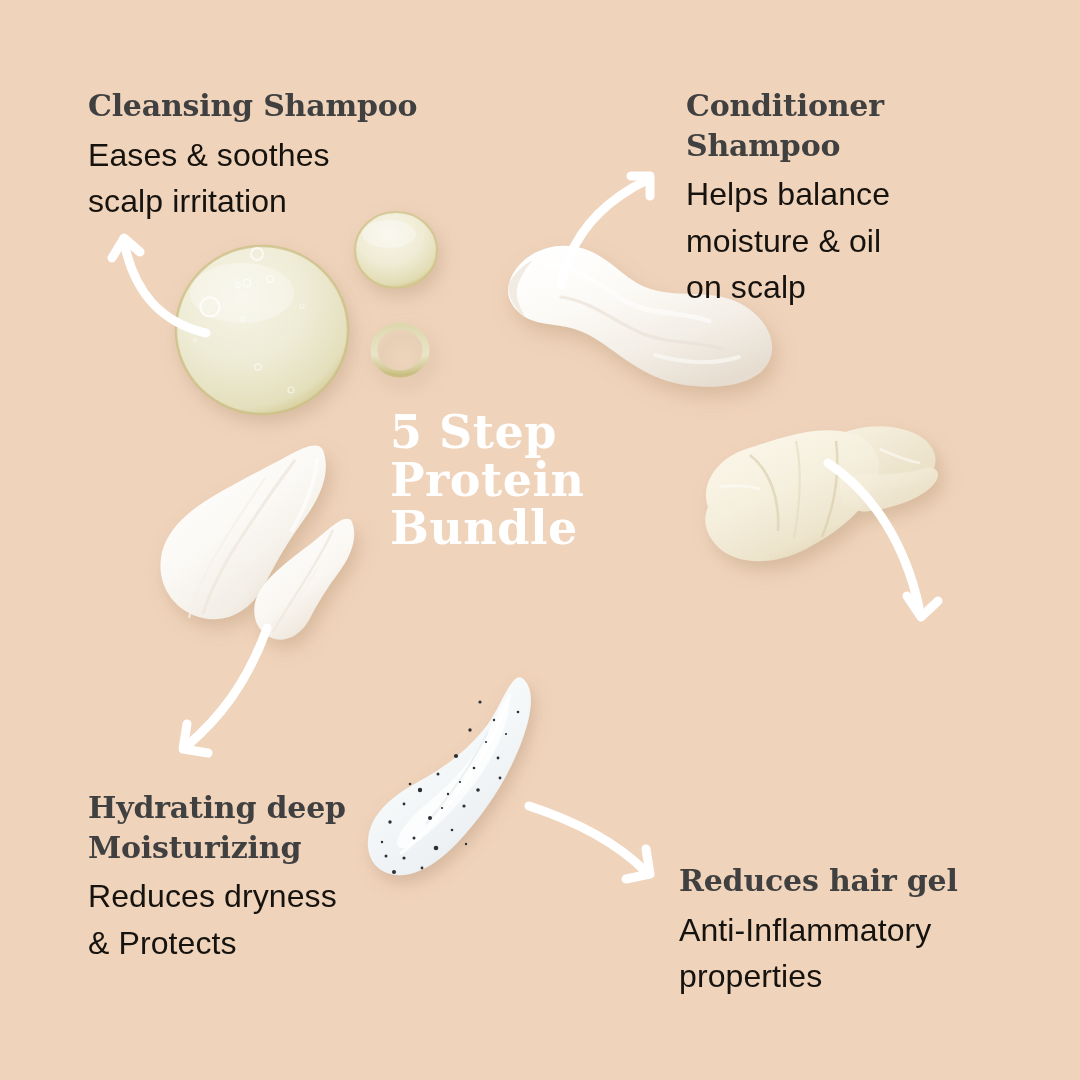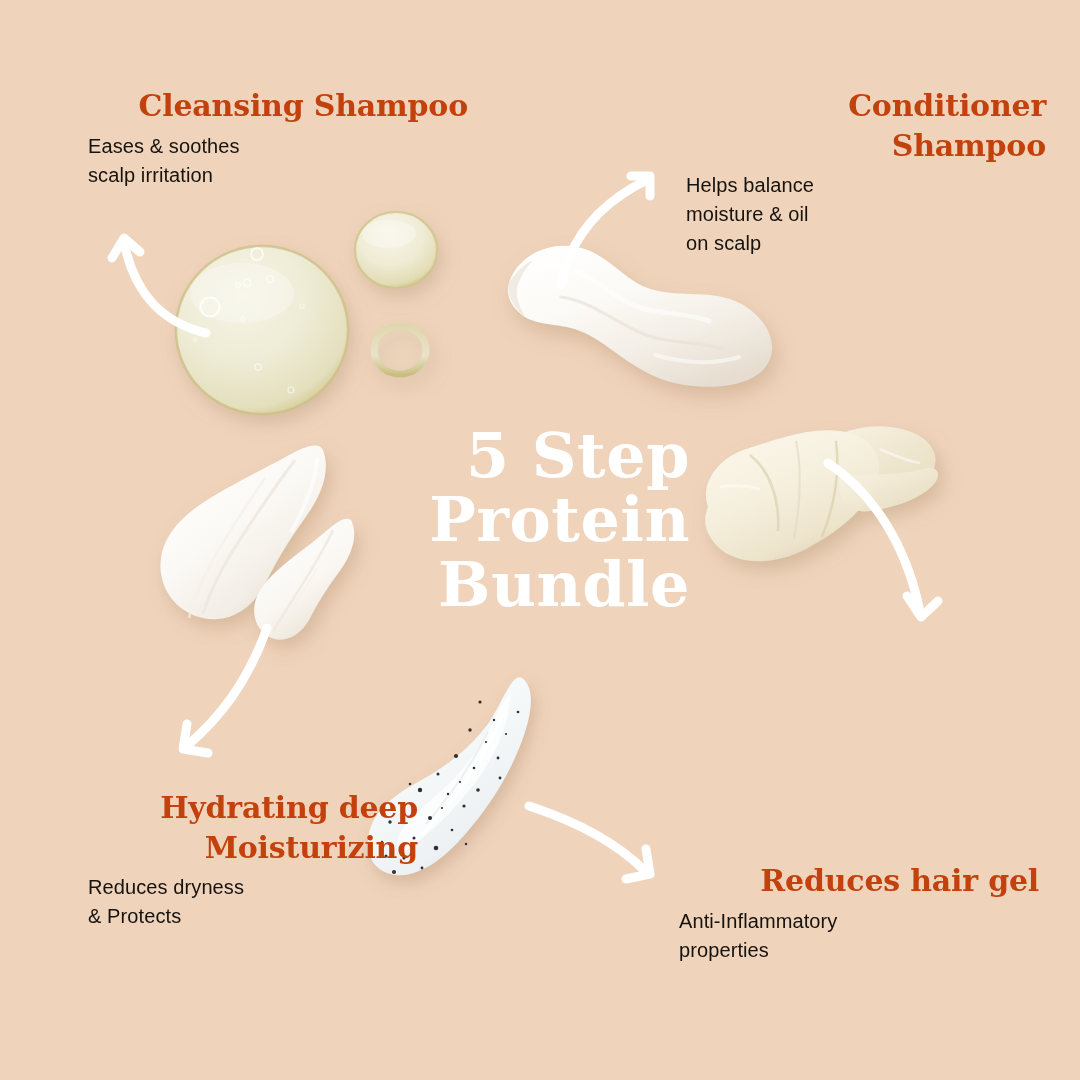--- a/index.html
+++ b/index.html
@@ -24,54 +24,53 @@
   .label-block {
     position: absolute;
     z-index: 40;
   }
   .label-title {
     font-family: "DejaVu Serif", "Liberation Serif", serif;
     font-weight: bold;
     font-size: 30px;
     line-height: 1.32;
     letter-spacing: -0.2px;
-    color: #c2410c;
+    color: #404040;
     margin: 0 0 6px 0;
     white-space: pre-line;
-    text-align: right;
   }
   .label-desc {
     font-family: "Liberation Sans", sans-serif;
     font-weight: 400;
-    font-size: 20px;
+    font-size: 32px;
     line-height: 1.45;
     letter-spacing: 0.1px;
     color: #16130F;
     margin: 0;
     white-space: pre-line;
   }
 
   
   #blk-cleansing      { left: 88px;  top: 86px;  width: 380px; }
   #blk-moisturizing   { left: 686px; top: 86px;  width: 360px; }
   #blk-leavein        { left: 743px; top: 645px; width: 330px; }
   #blk-hydrating      { left: 88px;  top: 788px; width: 330px; }
   #blk-gel            { left: 679px; top: 861px; width: 360px; }
 
   
   #center-title {
     position: absolute;
     left: 390px;
-    top: 424px;
+    top: 409px;
     width: 300px;
     z-index: 45;
-    text-align: right;
+    text-align: left;
     font-family: "DejaVu Serif", "Liberation Serif", serif;
     font-weight: bold;
-    font-size: 62px;
+    font-size: 46px;
     line-height: 1.04;
     letter-spacing: 0.5px;
     color: #FFFFFF;
     white-space: pre-line;
   }
 
   
   .art {
     position: absolute;
     z-index: 20;

